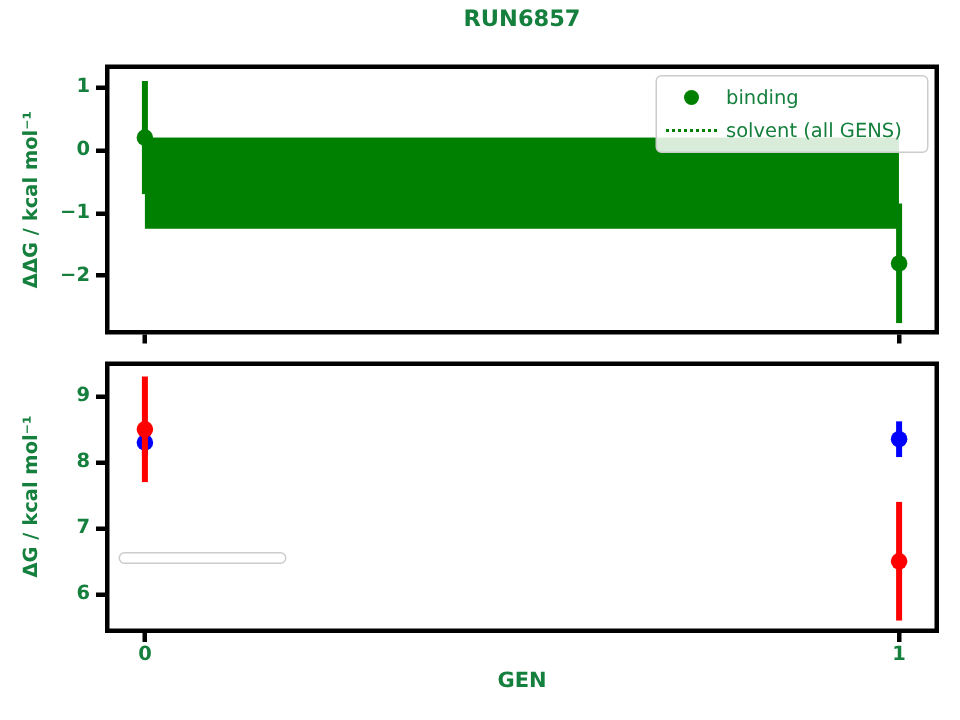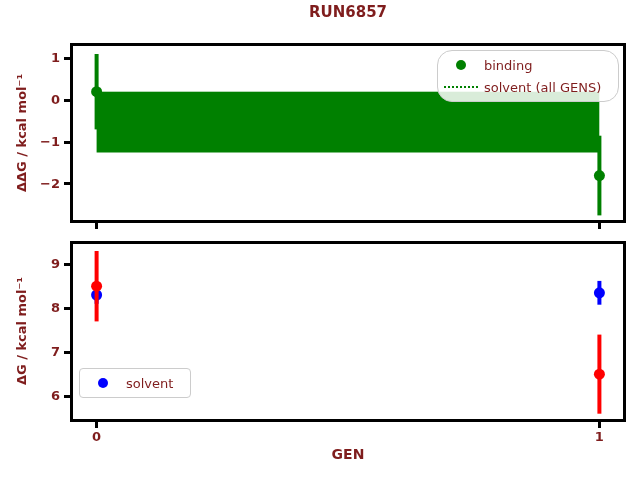--- a/index.html
+++ b/index.html
@@ -1,17 +1,17 @@
 <!DOCTYPE html>
 <html><head>
 <meta charset="utf-8">
 <style>
   html,body{margin:0;padding:0;background:#fff;}
   .figure{position:relative;width:640px;height:480px;background:#fff;
-          font-family:"DejaVu Sans",sans-serif;color:#7f1d1d;overflow:hidden;}
+          font-family:"DejaVu Sans",sans-serif;color:#15803d;overflow:hidden;}
   .title{position:absolute;top:3px;left:348px;transform:translateX(-50%);
          font-size:15px;font-weight:bold;white-space:nowrap;}
   .axes{position:absolute;border:3px solid #000;box-sizing:content-box;}
   .axes svg{position:absolute;left:0;top:0;width:100%;height:100%;overflow:visible;display:block;}
   .tick{position:absolute;background:#000;}
   .tick-label-y{position:absolute;width:44px;text-align:right;font-size:13px;
                 font-weight:bold;line-height:16px;}
   .tick-label-x{position:absolute;transform:translateX(-50%);font-size:13px;
                 font-weight:bold;line-height:16px;}
   .ylabel{position:absolute;font-size:13px;font-weight:bold;white-space:nowrap;
@@ -52,42 +52,36 @@
         <line x1="526.4" x2="526.4" y1="60.7" y2="36.9" stroke="#0000ff" stroke-width="4"></line>
         <circle cx="23.6" cy="51.0" r="5.5" fill="#0000ff"></circle>
         <circle cx="526.4" cy="48.8" r="5.5" fill="#0000ff"></circle>
         <line x1="23.6" x2="23.6" y1="77.4" y2="7.0" stroke="#ff0000" stroke-width="4"></line>
         <line x1="526.4" x2="526.4" y1="169.7" y2="90.6" stroke="#ff0000" stroke-width="4"></line>
         <circle cx="23.6" cy="42.2" r="5.5" fill="#ff0000"></circle>
         <circle cx="526.4" cy="130.2" r="5.5" fill="#ff0000"></circle>
       </svg>
   </div>
 
-  <div class="legend" style="left:437px;top:50px;width:180px;border-radius:15px;">
+  <div class="legend" style="left:437px;top:50px;width:180px;">
     <div class="legend-row">
       <span class="legend-swatch-cell">
         <span class="legend-dot" style="background-color: rgb(0, 128, 0);"></span>
       </span>
       <span class="legend-label">binding</span>
     </div>
     <div class="legend-row">
       <span class="legend-swatch-cell">
         <span class="legend-dotline" style="border-top-color: rgb(0, 128, 0);"></span>
       </span>
       <span class="legend-label">solvent (all GENS)</span>
     </div>
   </div>
 
   <div class="legend" style="left:79px;top:368px;width:110px;">
-    <div class="legend-row">
-      <span class="legend-swatch-cell">
-        <span class="legend-dot" style="background-color: rgb(0, 0, 255);"></span>
-      </span>
-      <span class="legend-label">solvent</span>
-    </div>
   </div>
 
   <div class="xlabel" style="left:348px;top:446px;">GEN</div>
 
 <div class="tick" style="left: 64px; top: 56.659px; width: 6px; height: 3px;"></div>
     <div class="tick-label-y" style="left: 16px; top: 50.159px;">1</div>
     <div class="tick" style="left: 64px; top: 98.5867px; width: 6px; height: 3px;"></div>
     <div class="tick-label-y" style="left: 16px; top: 92.0867px;">0</div>
     <div class="tick" style="left: 64px; top: 140.514px; width: 6px; height: 3px;"></div>
     <div class="tick-label-y" style="left: 16px; top: 134.014px;">−1</div>

